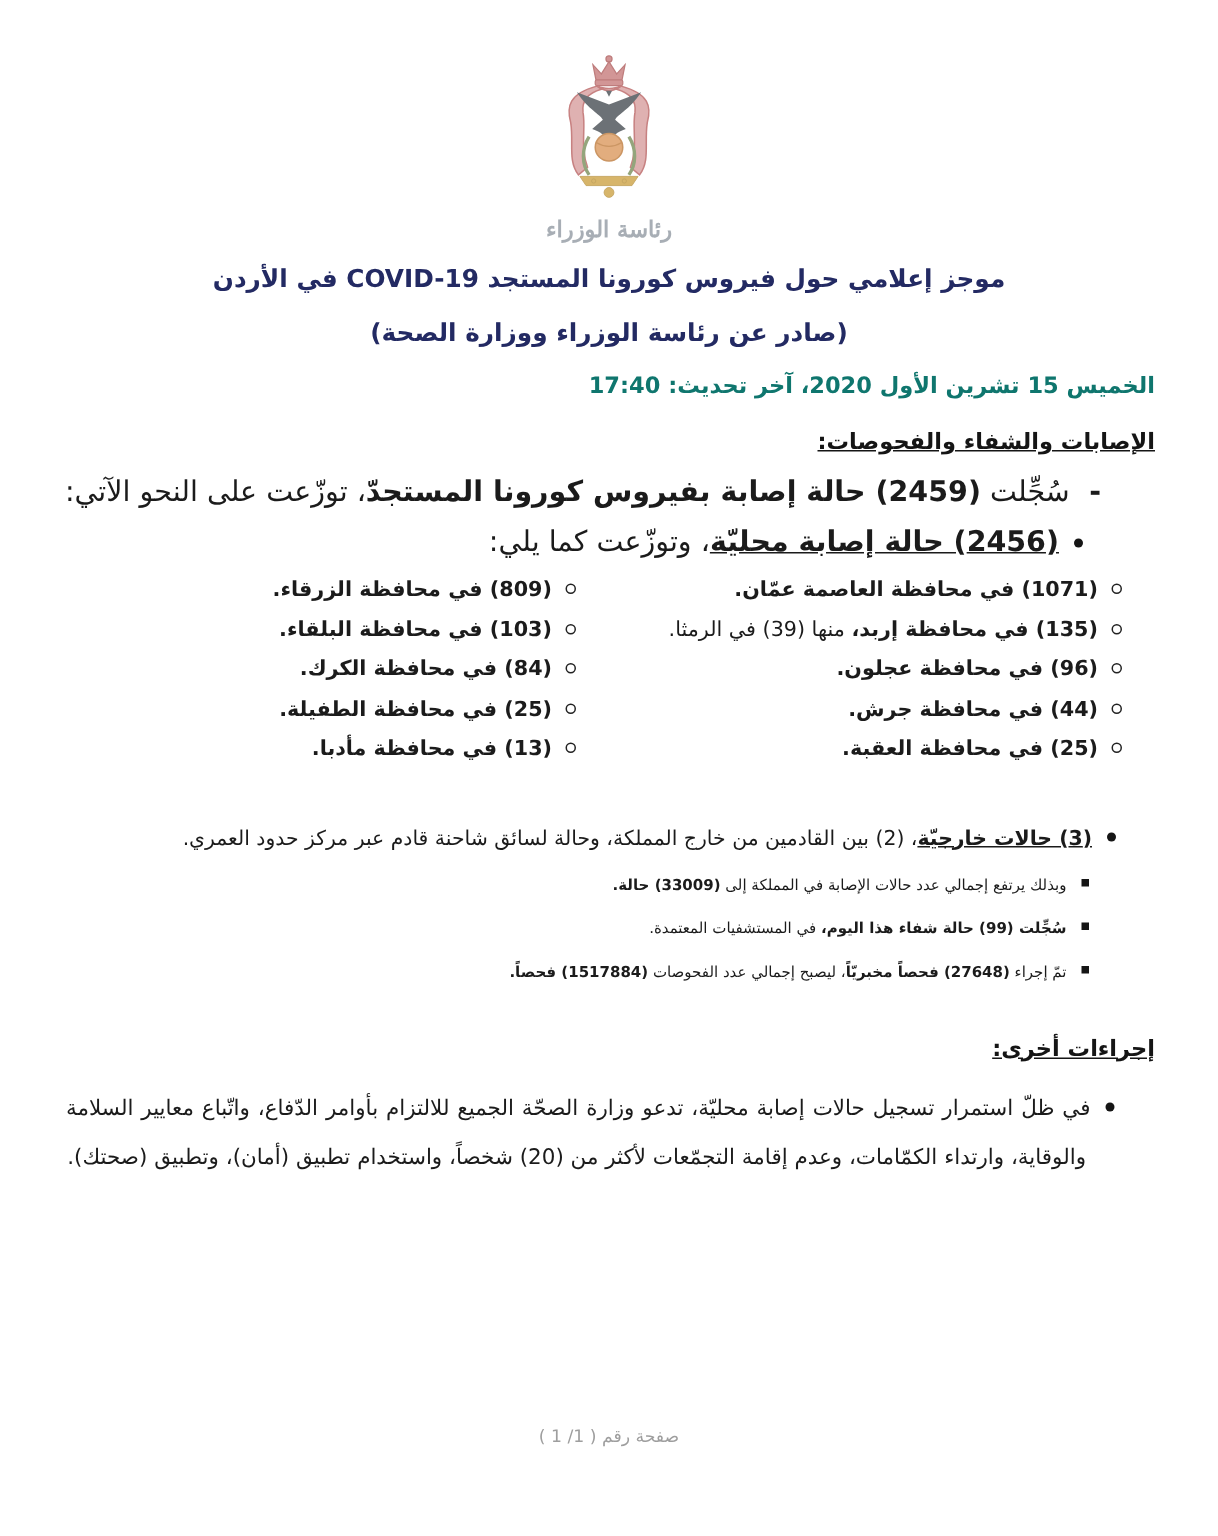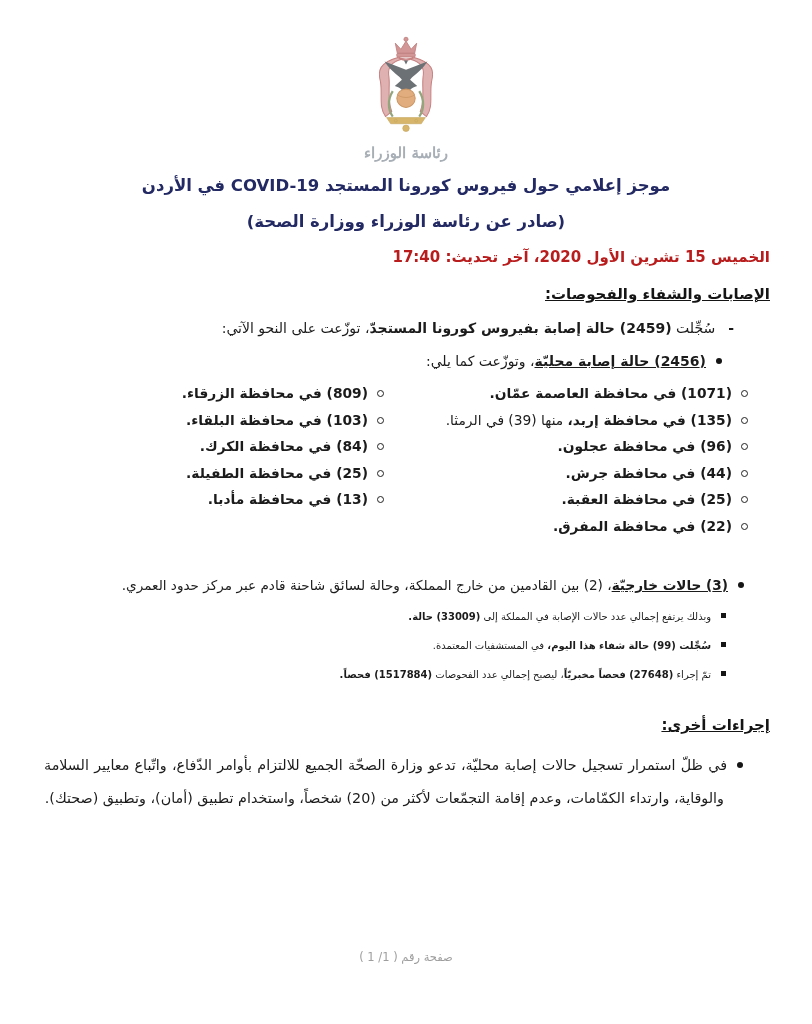--- a/index.html
+++ b/index.html
@@ -16,27 +16,27 @@
     color:#99a1a9;font-size:15px;font-weight:bold;margin-top:2px;
     font-family:"DejaVu Serif","Liberation Serif",serif;
     letter-spacing:1px;opacity:.85;
   }
   .title{
     text-align:center;color:#232a63;font-weight:bold;font-size:16.5px;margin:14px 42px 0;
   }
   .title.second{margin-top:17px;}
   .date-line{
     text-align:right;padding:0 42px;margin-top:17px;
-    font-weight:bold;font-size:15px;color:#b91c1c;
+    font-weight:bold;font-size:15px;color:#0f766e;
   }
   .section-heading{
     padding:0 42px;margin-top:19px;font-weight:bold;font-size:15px;color:#151515;
     text-decoration:underline;
   }
-  .line{font-size:14px;line-height:20px;}
+  .line{font-size:19px;line-height:20px;}
   .dash-line{padding:0 78px 0 42px;margin-top:15px;white-space:nowrap;}
   .dash-marker{display:inline-block;margin-left:13px;font-weight:bold;}
   .local-line{padding:0 90px 0 42px;margin-top:13px;}
   .b{font-weight:bold;}
   .bu{font-weight:bold;text-decoration:underline;}
   .dot{display:inline-block;width:6px;height:6px;background:#151515;border-radius:50%;
        margin-left:10px;vertical-align:2px;}
   .ring{display:inline-block;width:7px;height:7px;border:1.4px solid #222;border-radius:50%;
         margin-left:9px;vertical-align:1px;box-sizing:border-box;background:#fff;}
   .sq{display:inline-block;width:5px;height:5px;background:#151515;
@@ -112,21 +112,20 @@
   <span class="dot"></span><span class="bu">(2456) حالة إصابة محليّة</span><span>، وتوزّعت كما يلي:</span>
 </div>
 
 <div class="gov-grid">
   <div class="gov-col">
     <div class="gov-row"><span class="ring"></span><span>(1071) في محافظة العاصمة عمّان.</span><span class="reg"></span></div>
     <div class="gov-row"><span class="ring"></span><span>(135) في محافظة إربد،</span><span class="reg"> منها (39) في الرمثا.</span></div>
     <div class="gov-row"><span class="ring"></span><span>(96) في محافظة عجلون.</span><span class="reg"></span></div>
     <div class="gov-row"><span class="ring"></span><span>(44) في محافظة جرش.</span><span class="reg"></span></div>
     <div class="gov-row"><span class="ring"></span><span>(25) في محافظة العقبة.</span><span class="reg"></span></div>
-    <div class="gov-row"><span class="ring"></span><span>(22) في محافظة المفرق.</span><span class="reg"></span></div>
   </div>
   <div class="gov-col">
     <div class="gov-row"><span class="ring"></span><span>(809) في محافظة الزرقاء.</span><span class="reg"></span></div>
     <div class="gov-row"><span class="ring"></span><span>(103) في محافظة البلقاء.</span><span class="reg"></span></div>
     <div class="gov-row"><span class="ring"></span><span>(84) في محافظة الكرك.</span><span class="reg"></span></div>
     <div class="gov-row"><span class="ring"></span><span>(25) في محافظة الطفيلة.</span><span class="reg"></span></div>
     <div class="gov-row"><span class="ring"></span><span>(13) في محافظة مأدبا.</span><span class="reg"></span></div>
   </div>
 </div>
 

